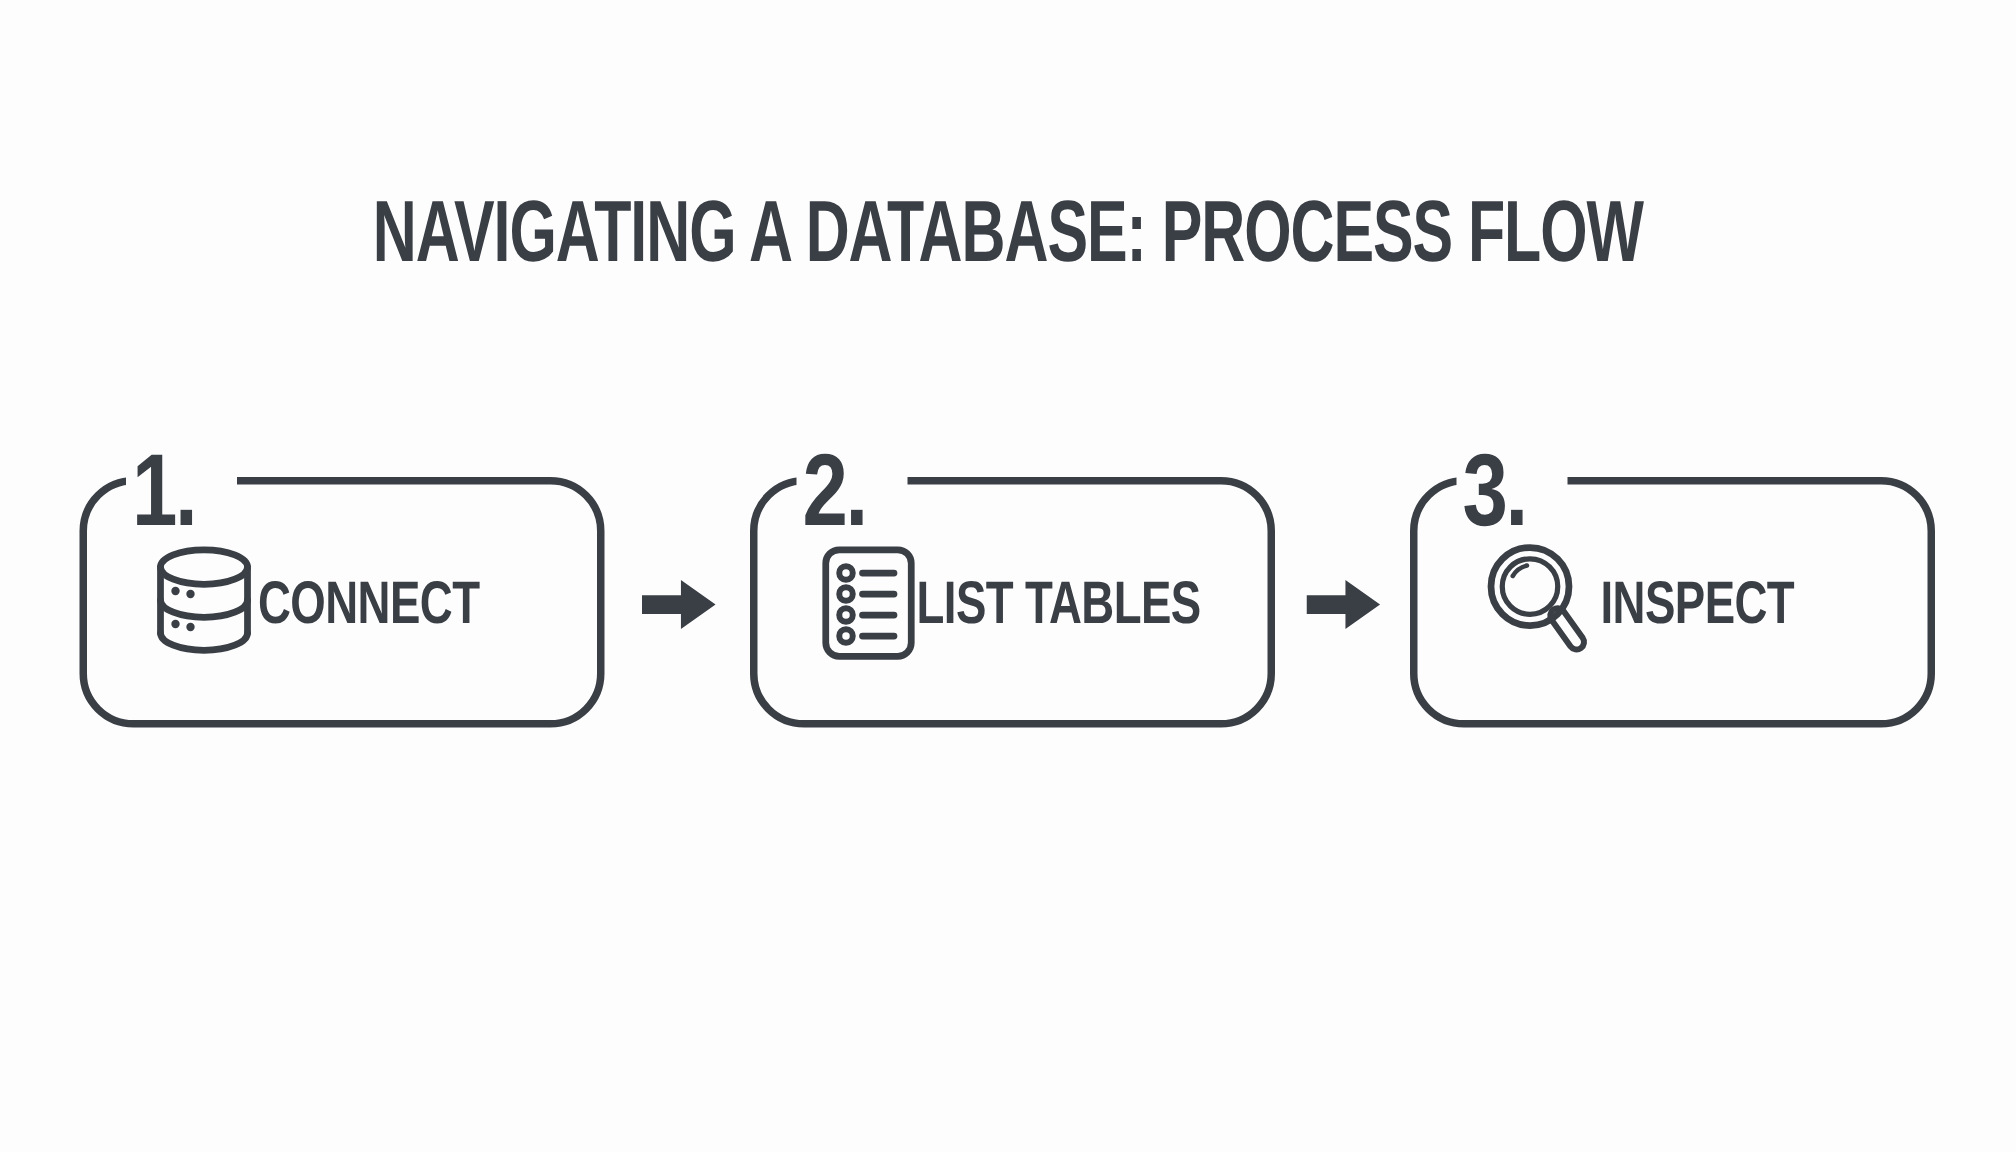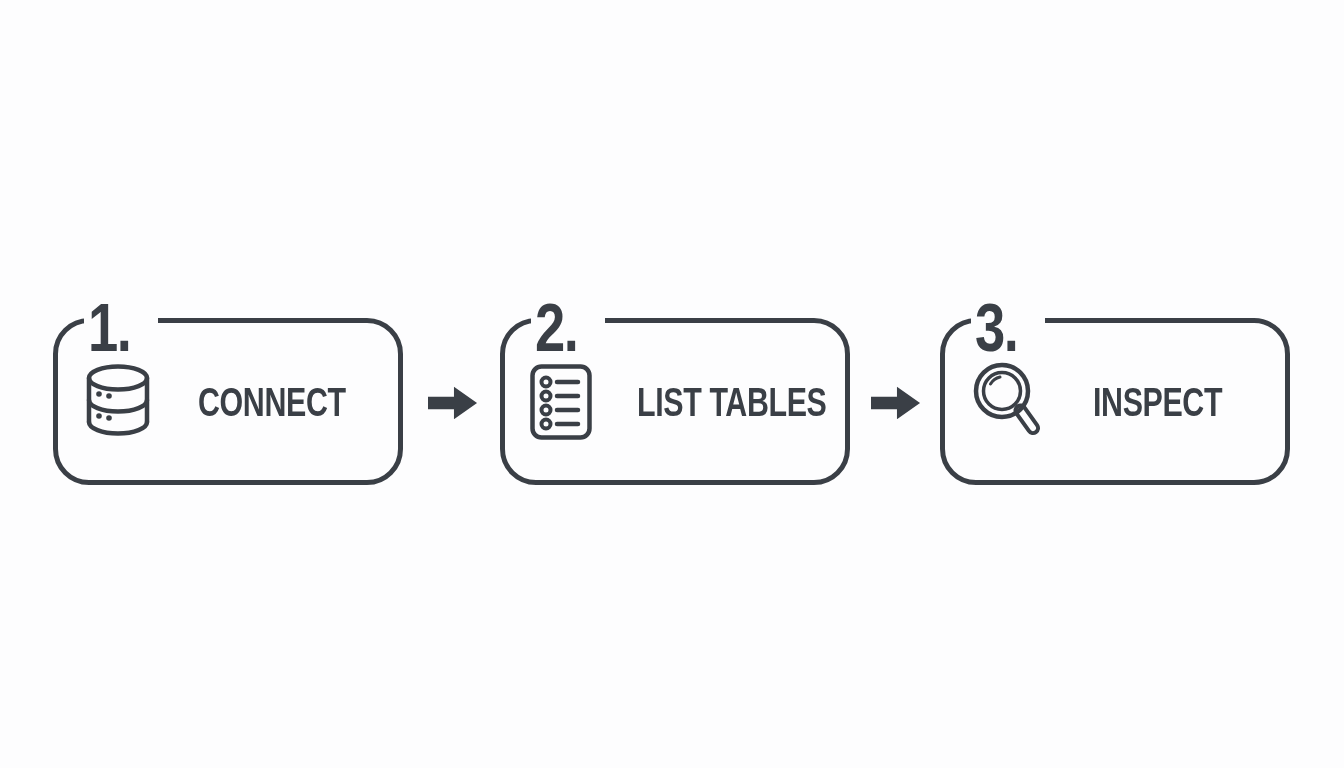--- a/index.html
+++ b/index.html
@@ -37,21 +37,21 @@
   }
   .step-num {
     position:absolute; top:-30px; left:30px;
     font-size:68px; font-weight:700; line-height:1;
     letter-spacing:-2px;
     transform:scaleX(0.80); transform-origin:left top;
     white-space:nowrap;
   }
   .box-content {
     display:flex; align-items:center; height:100%;
-    padding-left:24px; gap:44px;border-radius:31px;
+    padding-left:42px; border-radius:31px;
   }
   .step-label {
     font-size:40px; font-weight:700; line-height:1;
     letter-spacing:-0.5px; white-space:nowrap;
     transform:scaleX(0.76); transform-origin:left center;
   }
 
   
   .icon svg { display:block; }
   .icon { flex:0 0 auto; color:var(--ink); }
@@ -69,20 +69,23 @@
 
   #box-1 { left:53px; }
   #box-2 { left:500px; }
   #box-3 { left:940px; }
 </style>
 </head>
 <body>
 
 <div class="canvas">
 
+  <div class="title-wrap">
+    <span class="title-text">NAVIGATING A DATABASE: PROCESS FLOW</span>
+  </div>
 
   <div class="step-box" id="box-1">
     <div class="num-gap"></div>
     <div class="step-num">1.</div>
     <div class="box-content">
       <span class="icon">
         <svg width="72" height="78" viewBox="0 0 72 76">
           <ellipse class="outline" cx="36" cy="14" rx="29" ry="11.5" stroke-width="4.5"></ellipse>
           <path class="outline" d="M7 14 V58" stroke-width="4.5"></path>
           <path class="outline" d="M65 14 V58" stroke-width="4.5"></path>

